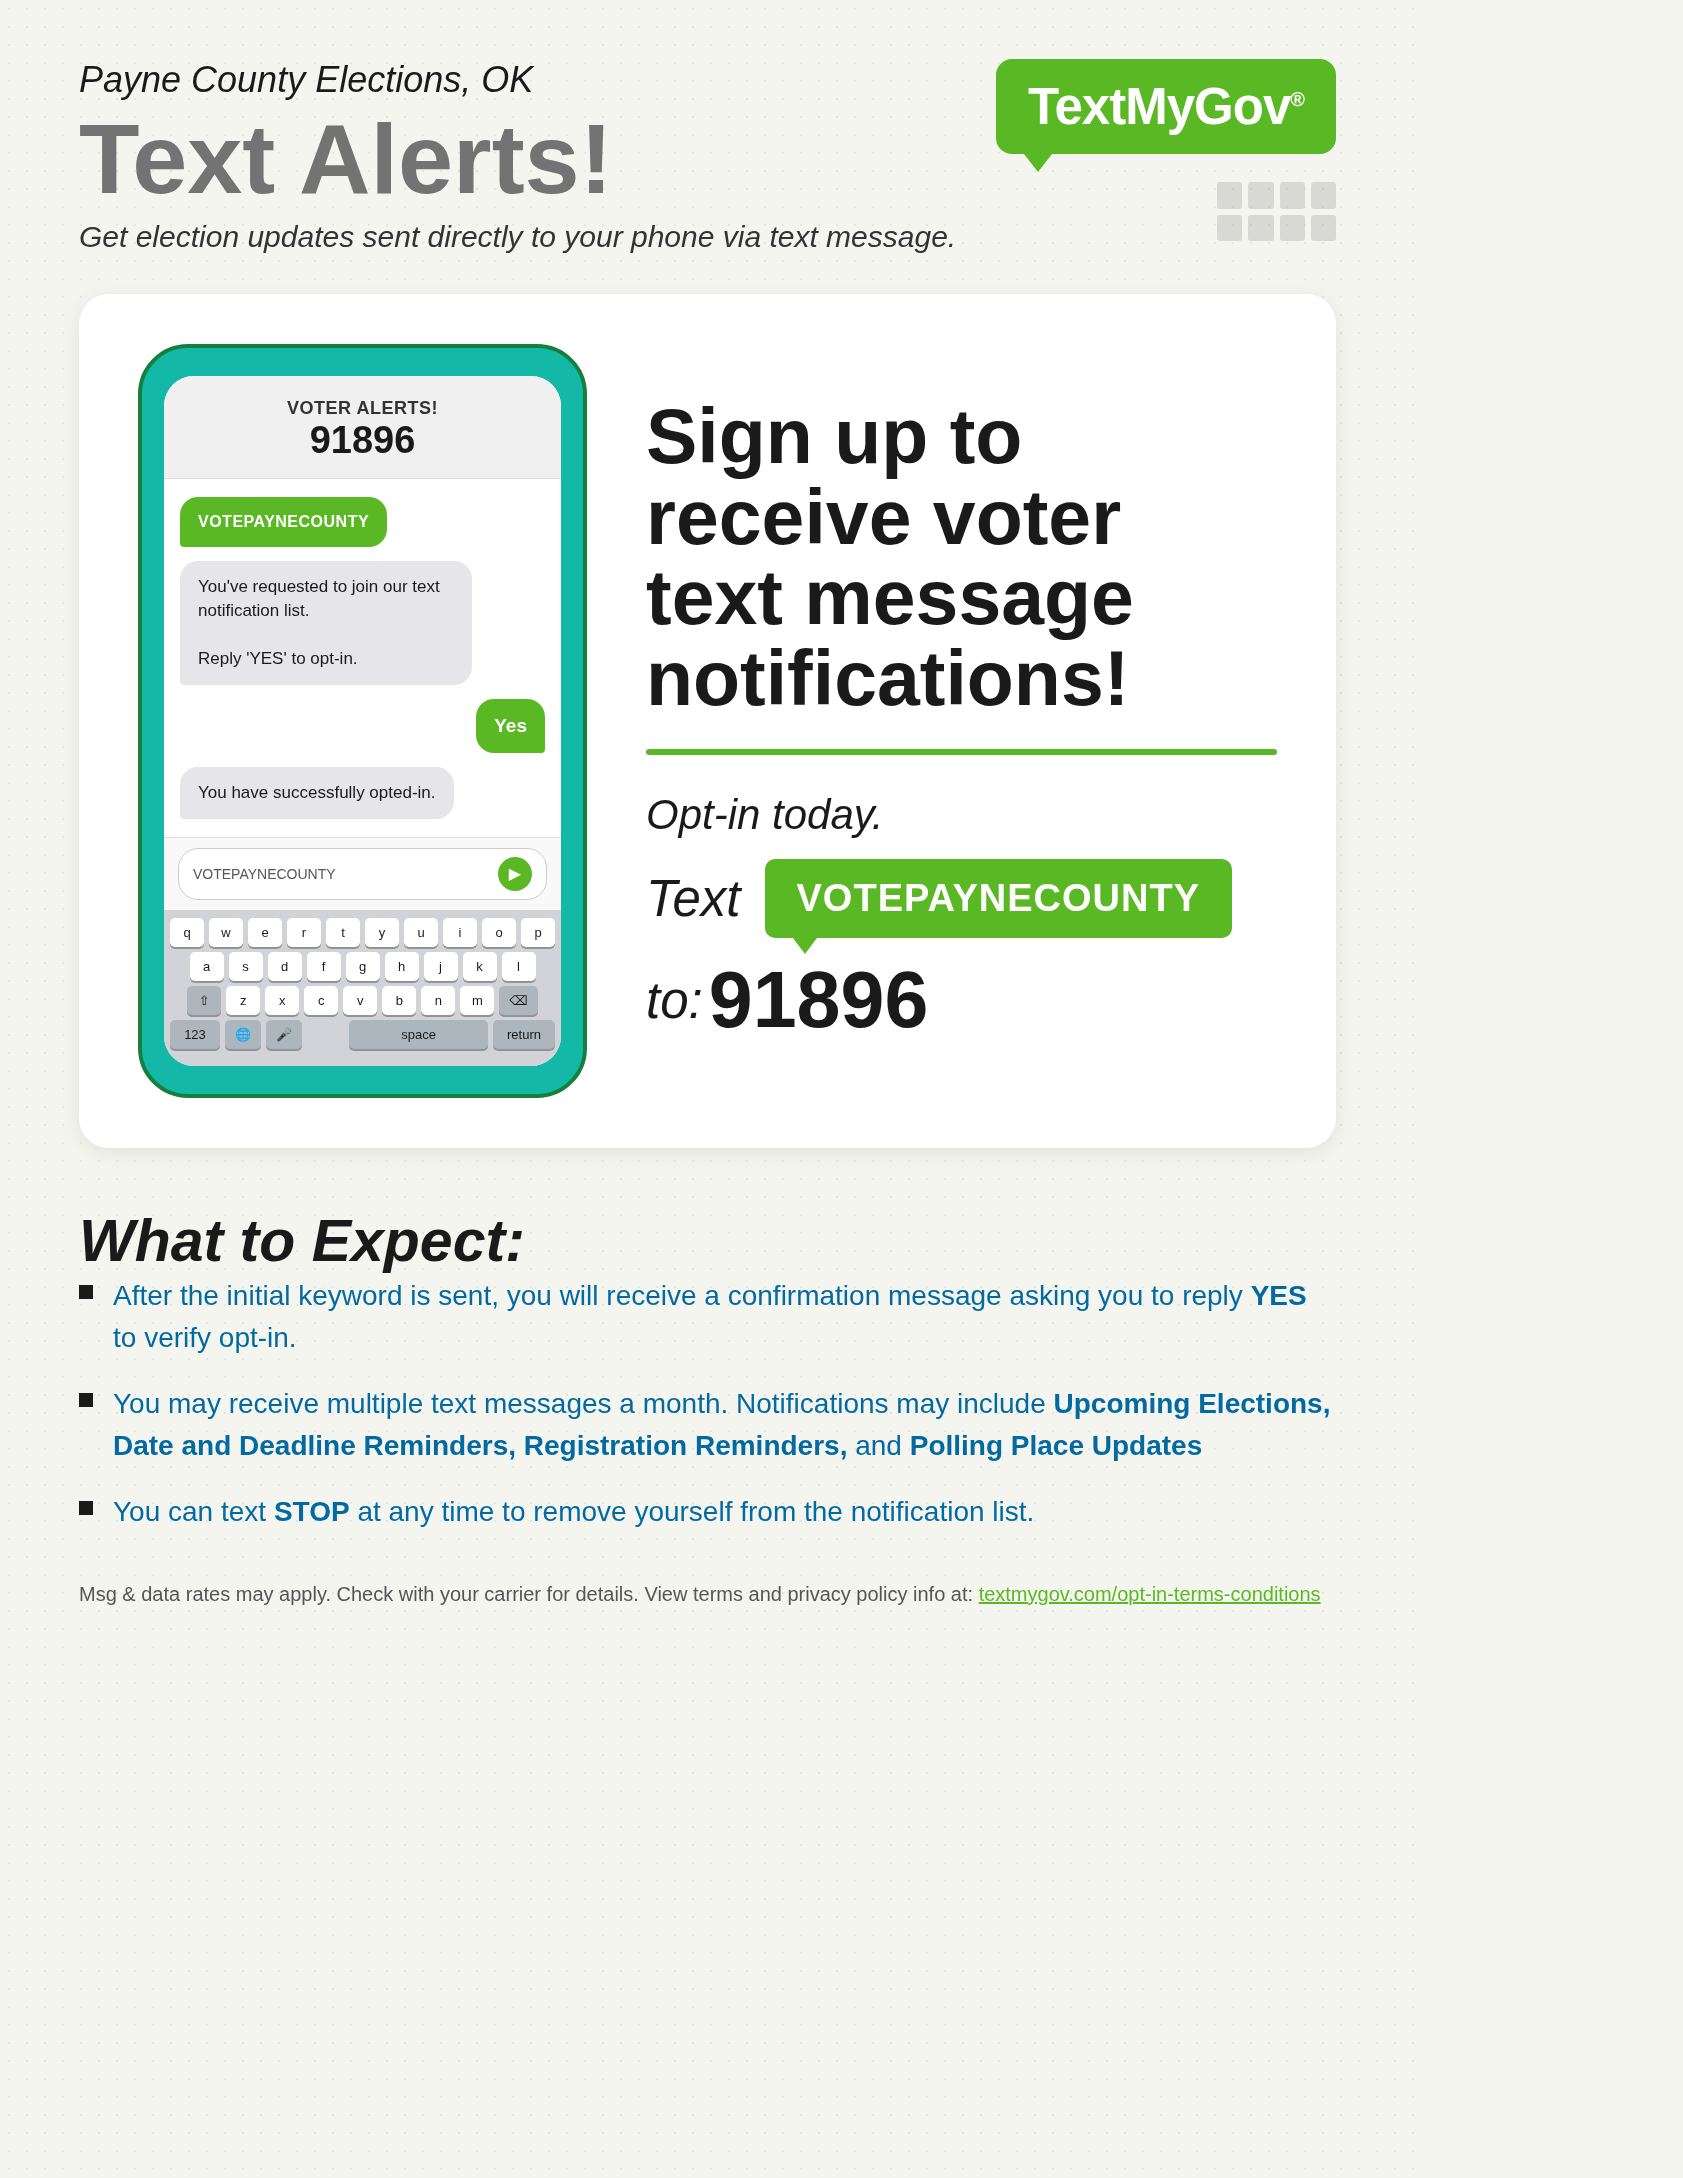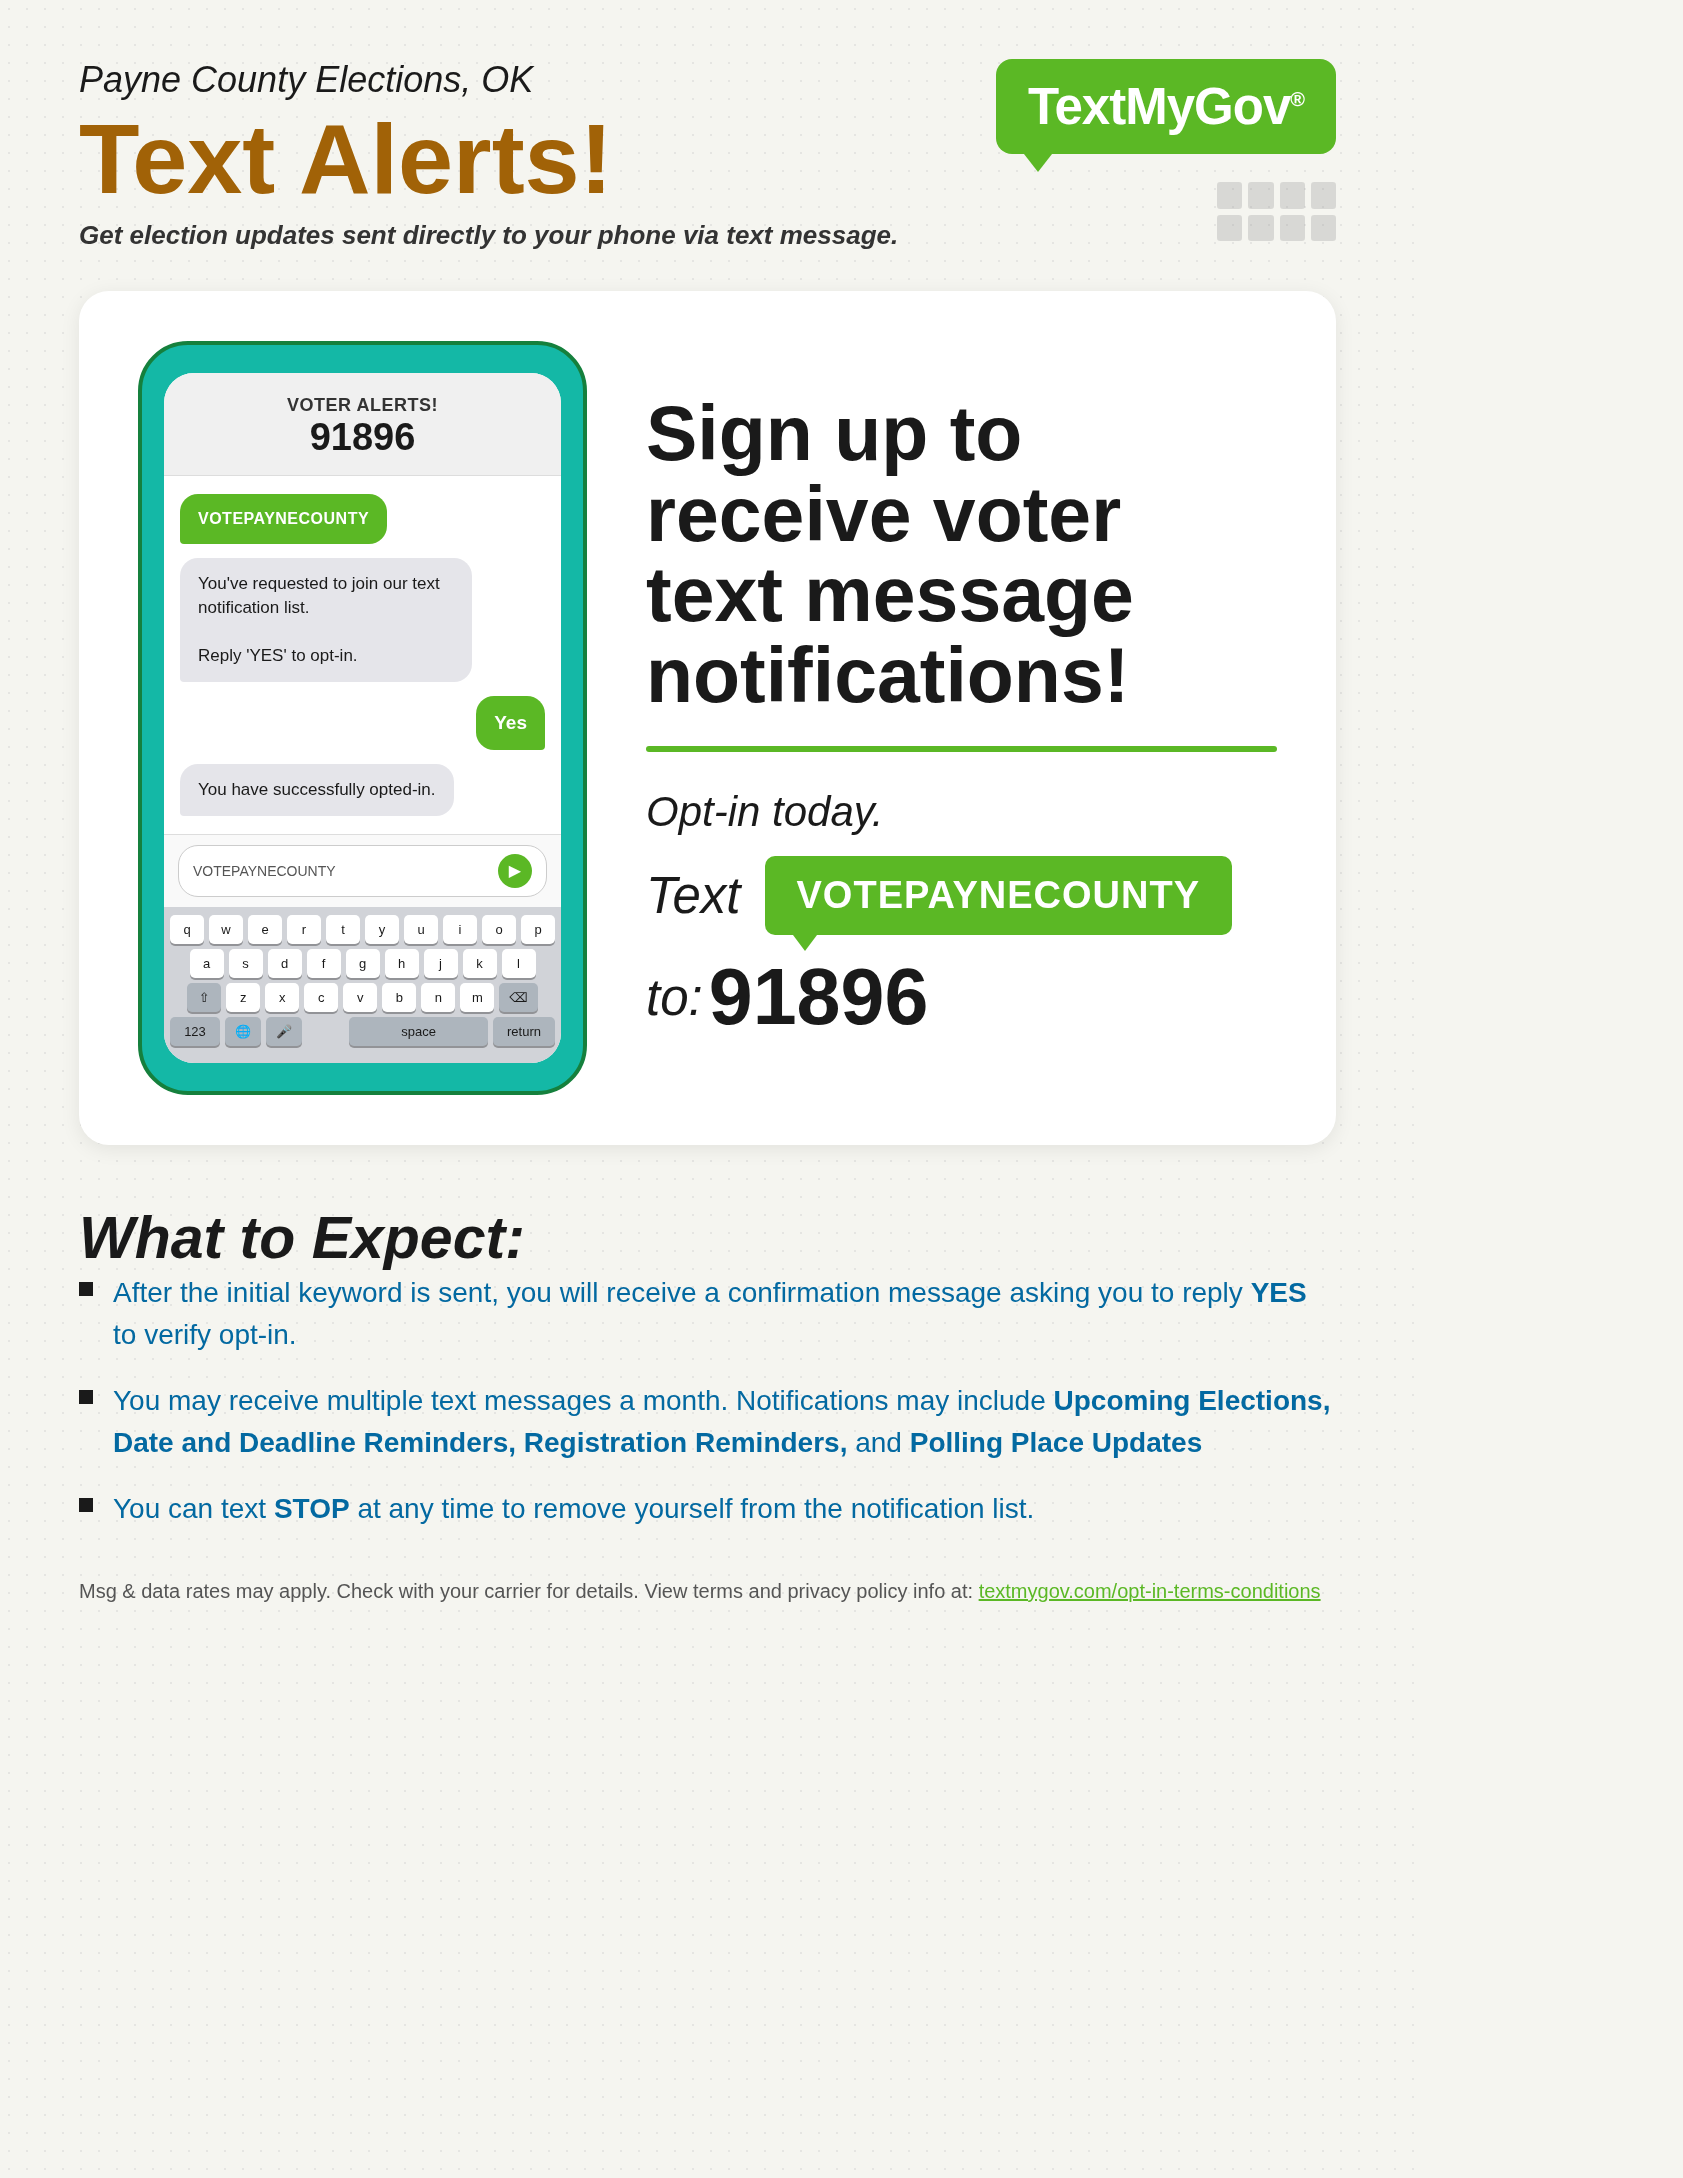--- a/index.html
+++ b/index.html
@@ -51,30 +51,29 @@
     .subtitle-line {
       font-size: 36px;
       font-style: italic;
       color: #1a1a1a;
       margin-bottom: 8px;
     }
 
     .main-title {
       font-size: 99px;
       font-weight: 900;
-      color: #a16207;
+      color: #737373;
       line-height: 1;
       margin-bottom: 12px;
     }
 
     .tagline {
-      font-size: 26px;
+      font-size: 30px;
       font-style: italic;
       color: #333;
-      font-weight: bold;
     }
 
     
     .logo-container {
       display: flex;
       flex-direction: column;
       align-items: flex-end;
     }
 
     .logo-badge {

